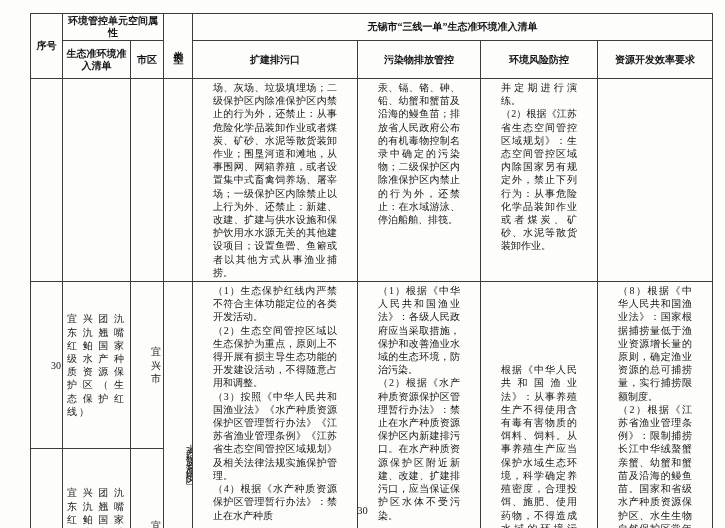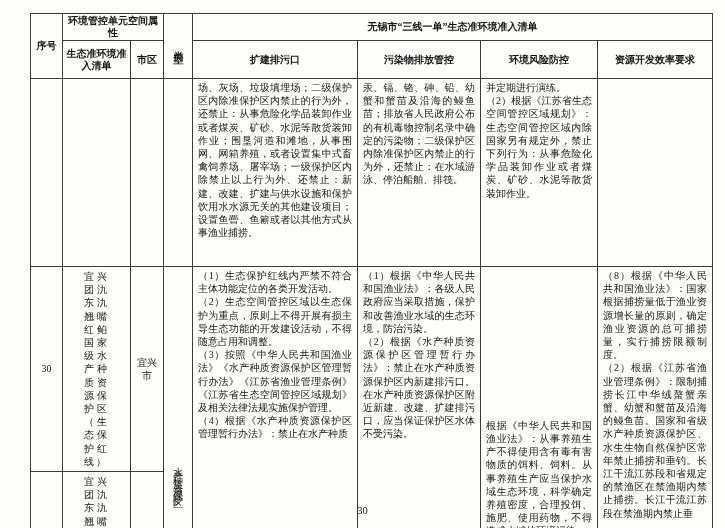--- a/index.html
+++ b/index.html
@@ -13,21 +13,21 @@
     box-shadow:0 0 4px rgba(0,0,0,.25);
   }
   table.grid{
     position:absolute;left:30px;top:13px;
     width:682px;height:476px;
     border-collapse:collapse;table-layout:fixed;
     border:1.6px solid #2e2e2e;
   }
   .grid th,.grid td{
     border:1px solid #3c3c3c;
-    padding:2px 5px;
+    padding:2px 20px;
     font-size:10px;
     line-height:13.2px;
     vertical-align:top;
     overflow:hidden;
     font-weight:normal;
   }
   .grid thead th{
     font-weight:bold;
     text-align:center;
     vertical-align:middle;
@@ -39,21 +39,21 @@
   tr.rcont{height:188px;}
   tr.r30{height:110px;}
   tr.r31{height:122px;}
   td.center{text-align:center;vertical-align:middle;}
   td.just{text-align:justify;white-space:pre-line;}
   td.vmid{vertical-align:middle;margin-left:44px;}
   td.namecell{
     text-align:justify;
     vertical-align:middle;
     letter-spacing:2px;
-    padding:3px 21px;
+    padding:3px 4px;
   }
   .vtext{
     writing-mode:vertical-rl;
     text-orientation:upright;
     display:inline-block;
     letter-spacing:4px;
   }
   th.vhead .vtext{letter-spacing:3px;}
   td.typecell,th.vhead{text-align:center;vertical-align:middle;}
   .pagenum{

